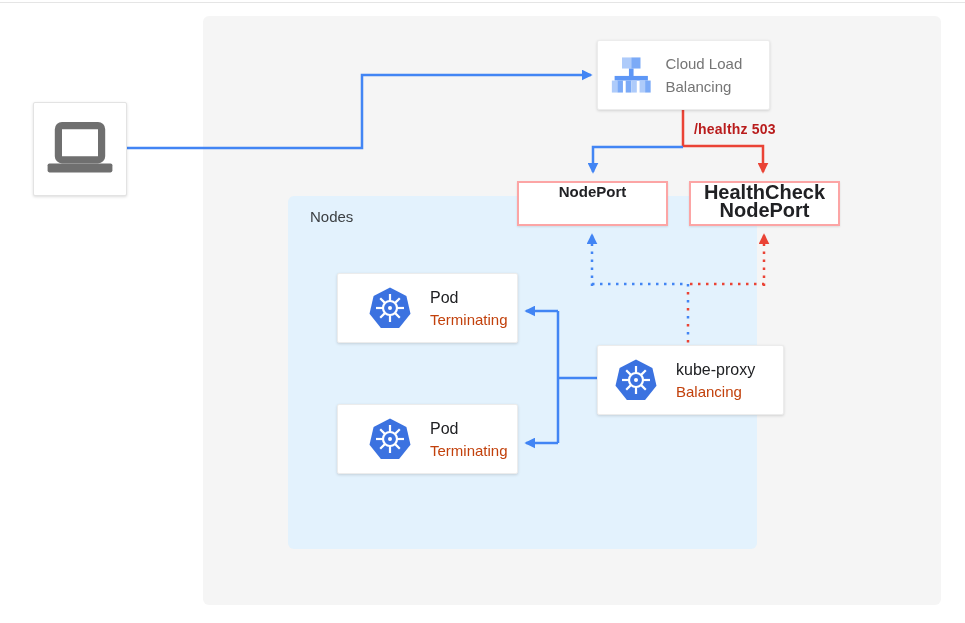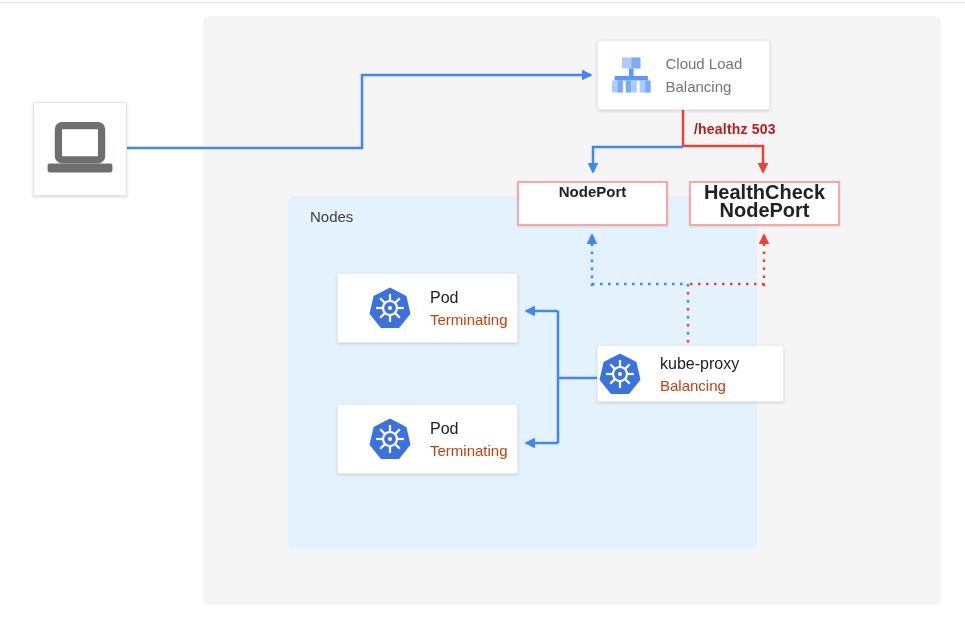--- a/index.html
+++ b/index.html
@@ -22,21 +22,21 @@
   .port-box { position:absolute; background:#ffffff; border:2px solid #fca5a5;
               box-shadow:0 1px 2px rgba(0,0,0,0.10); z-index:3;
               display:flex; flex-direction:column; align-items:center; justify-content:flex-start; }
   .nodeport-box { left:517px; top:181px; width:151px; height:45px; }
   .hc-box { left:689px; top:181px; width:151px; height:45px; }
   .port-label { font-size:15px; font-weight:bold; color:#202124; line-height:18px; }
   .hc-line { font-size:20px; font-weight:bold; color:#202124; line-height:18px; }
   .pod-card { width:181px; height:70px; padding-left:30px; }
   .pod1 { left:337px; top:273px; }
   .pod2 { left:337px; top:404px; }
-  .kp-card { left:597px; top:345px; width:187px; height:57px; padding-left:0; }
+  .kp-card { left:597px; top:345px; width:187px; height:70px; padding-left:16px; }
   .entity-text { margin-left:18px; }
   .entity-title { font-size:16px; color:#202124; line-height:23px; }
   .entity-sub { font-size:15px; color:#c2410c; line-height:21px; }
   .healthz { position:absolute; left:694px; top:121px; font-size:14px; font-weight:bold;
              color:#b91c1c; z-index:3; letter-spacing:0.2px; }
 </style>
 </head>
 <body>
 
 <div class="page">

